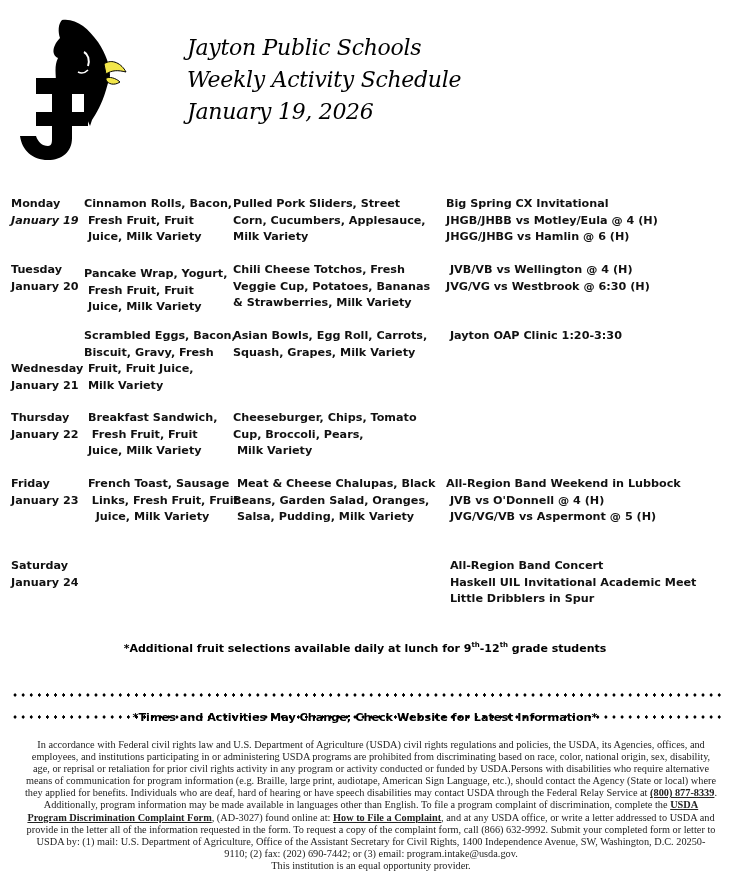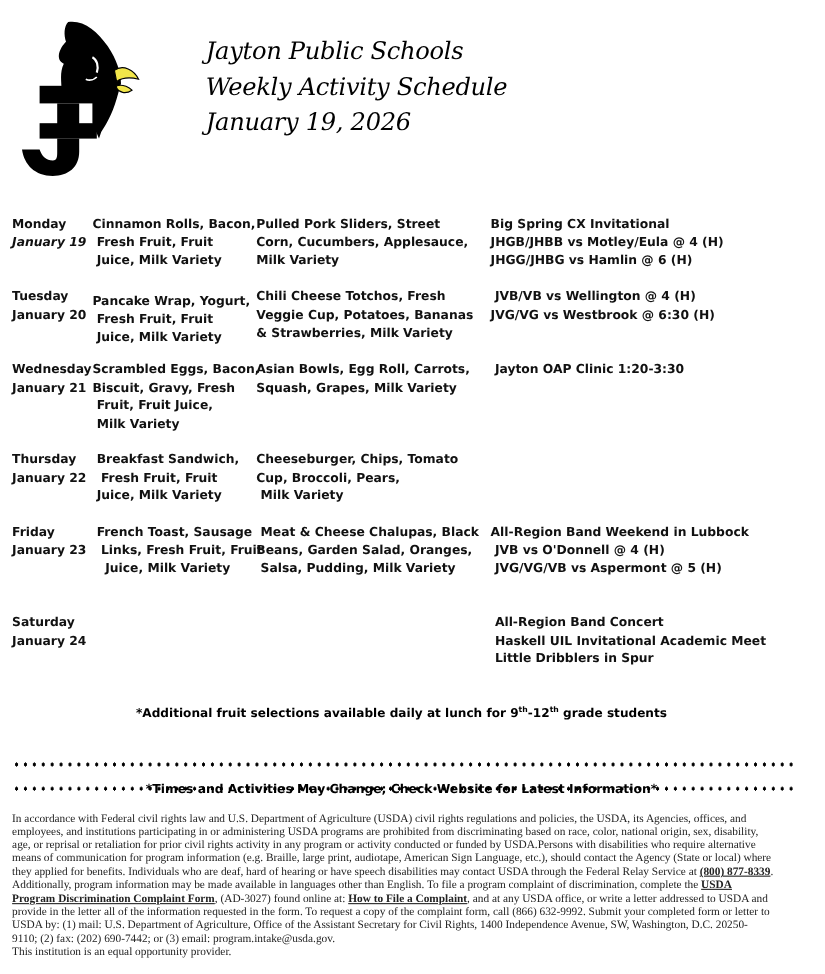--- a/index.html
+++ b/index.html
@@ -12,21 +12,21 @@
   .col-day { left: 11px; }
   .col-bfast { left: 84px; }
   .col-lunch { left: 233px; }
   .col-act { left: 446px; }
   .note { font-family: "DejaVu Sans", sans-serif; font-weight: bold; font-size: 11px; left: 0; width: 730px; text-align: center; white-space: nowrap; }
   .note sup { font-size: 7px; }
   .dots { left: 11px; width: 710px; height: 4px;
     background-image: radial-gradient(circle, #000 0, #000 1.6px, transparent 1.7px);
     background-size: 8.1px 4px; background-repeat: repeat-x; }
   .legal { font-family: "Liberation Serif", serif; font-size: 10.3px; line-height: 12.1px; left: 11px; width: 720px; color: #222; }
-  .legal .l { white-space: nowrap; }
+  .legal .l { white-space: nowrap; text-align: center; }
   .legal a { color: #222; font-weight: bold; text-decoration: underline; }
 </style>
 </head>
 <body>
 
 <div class="abs" style="left:14px; top:14px; width:115px; height:146px;">
   <svg width="115" height="146" viewBox="0 0 115 146">
 
     <path d="M48 6 C62 4 74 14 84 28 C92 40 96 52 96 62 L92 76 C88 90 82 100 78 106 L76 112 L70 98 L70 70 L42 70 C42 60 40 52 44 44 C36 40 40 30 46 24 C44 18 44 10 48 6 Z" fill="#000"></path>
 
@@ -81,21 +81,21 @@
     <div class="abs sched col-lunch" style="top: 262px;">
       <div class="line" style="white-space: pre;">Chili Cheese Totchos, Fresh</div>
       <div class="line" style="white-space: pre;">Veggie Cup, Potatoes, Bananas</div>
       <div class="line" style="white-space: pre;">&amp; Strawberries, Milk Variety</div>
     </div>
     <div class="abs sched col-act" style="top: 262px;">
       <div class="line" style="white-space: pre;"> JVB/VB vs Wellington @ 4 (H)</div>
       <div class="line" style="white-space: pre;">JVG/VG vs Westbrook @ 6:30 (H)</div>
     </div>
     <div class="abs sched col-day" style="top: 328px;">
-      <div class="line" style="white-space: pre;">Wednesday</div>
+      <div class="line" style="white-space: pre; margin-top: 33px;">Wednesday</div>
       <div class="line" style="white-space: pre;">January 21</div>
     </div>
     <div class="abs sched col-bfast" style="top: 328px;">
       <div class="line" style="white-space: pre;">Scrambled Eggs, Bacon,</div>
       <div class="line" style="white-space: pre;">Biscuit, Gravy, Fresh</div>
       <div class="line" style="white-space: pre;"> Fruit, Fruit Juice,</div>
       <div class="line" style="white-space: pre;"> Milk Variety</div>
     </div>
     <div class="abs sched col-lunch" style="top: 328px;">
       <div class="line" style="white-space: pre;">Asian Bowls, Egg Roll, Carrots,</div>

